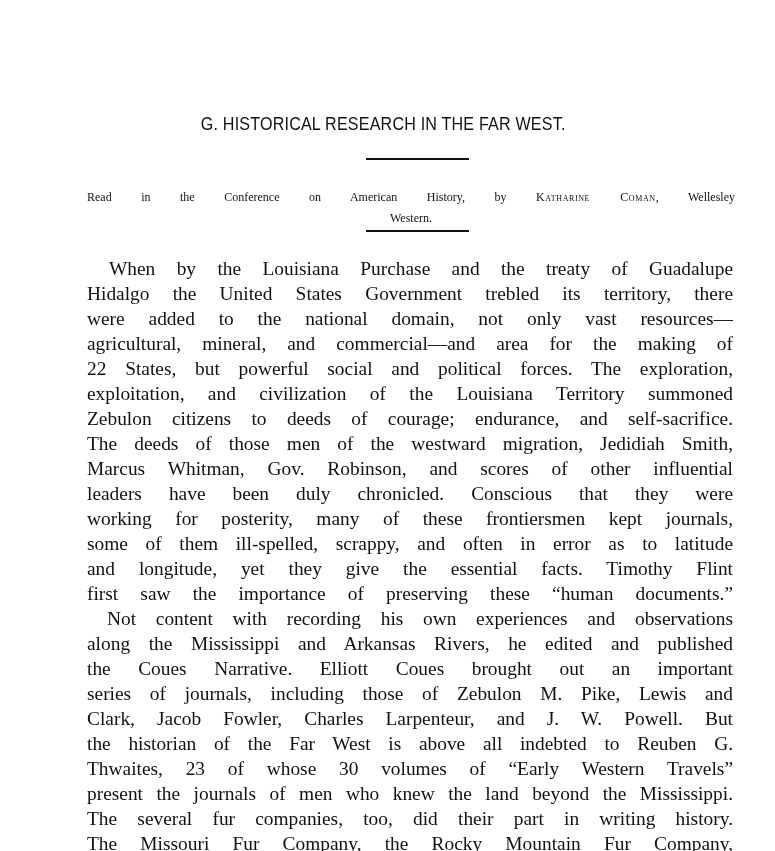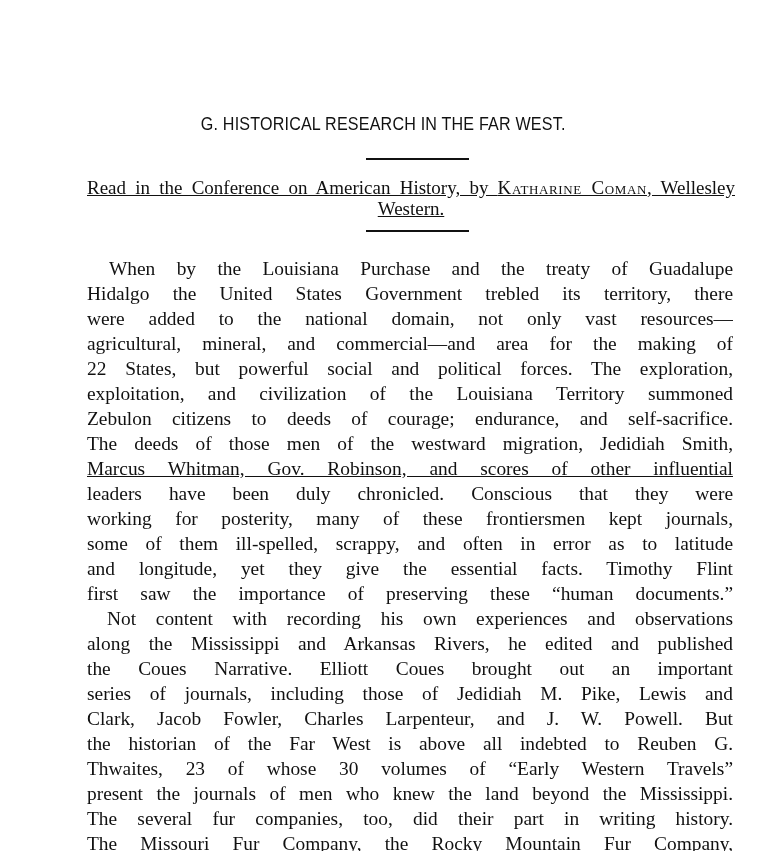--- a/index.html
+++ b/index.html
@@ -43,26 +43,25 @@
       width: 103px;
       height: 2px;
       background: #111111;
     }
     .rule.r1 { top: 158px; }
     .rule.r2 { top: 230px; }
     .byline {
       position: absolute;
       left: 87px;
       width: 648px;
-      top: 177px;
+      top: 187px;
       text-align: center;
       font-family: "Liberation Serif", "DejaVu Serif", serif;
-      font-size: 19px;
+      font-size: 12px;
       line-height: 21px;
-      text-decoration: underline;
     }
     .byline .line1 {
       display: block;
       text-align: justify;
       text-align-last: justify;
     }
     .byline .line2 {
       display: block;
       text-align: center;
     }
@@ -108,30 +107,30 @@
 
   <div class="body-text">
     <span class="ln first" style="white-space: normal;">When by the Louisiana Purchase and the treaty of Guadalupe</span>
     <span class="ln" style="white-space: normal;">Hidalgo the United States Government trebled its territory, there</span>
     <span class="ln" style="white-space: normal;">were added to the national domain, not only vast resources—</span>
     <span class="ln" style="white-space: normal;">agricultural, mineral, and commercial—and area for the making of</span>
     <span class="ln" style="white-space: normal;">22 States, but powerful social and political forces.  The exploration,</span>
     <span class="ln" style="white-space: normal;">exploitation, and civilization of the Louisiana Territory summoned</span>
     <span class="ln" style="white-space: normal;">Zebulon citizens to deeds of courage; endurance, and self-sacrifice.</span>
     <span class="ln" style="white-space: normal;">The deeds of those men of the westward migration, Jedidiah Smith,</span>
-    <span class="ln" style="white-space: normal; text-decoration: underline;">Marcus Whitman, Gov. Robinson, and scores of other influential</span>
+    <span class="ln" style="white-space: normal;">Marcus Whitman, Gov. Robinson, and scores of other influential</span>
     <span class="ln" style="white-space: normal;">leaders have been duly chronicled.  Conscious that they were</span>
     <span class="ln" style="white-space: normal;">working for posterity, many of these frontiersmen kept journals,</span>
     <span class="ln" style="white-space: normal;">some of them ill-spelled, scrappy, and often in error as to latitude</span>
     <span class="ln" style="white-space: normal;">and longitude, yet they give the essential facts.  Timothy Flint</span>
     <span class="ln" style="white-space: normal;">first saw the importance of preserving these “human documents.”</span>
     <span class="ln" style="white-space: normal; margin-left: 20px;">Not content with recording his own experiences and observations</span>
     <span class="ln" style="white-space: normal;">along the Mississippi and Arkansas Rivers, he edited and published</span>
     <span class="ln" style="white-space: normal;">the Coues Narrative.  Elliott Coues brought out an important</span>
-    <span class="ln" style="white-space: normal;">series of journals, including those of Jedidiah M. Pike, Lewis and</span>
+    <span class="ln" style="white-space: normal;">series of journals, including those of Zebulon M. Pike, Lewis and</span>
     <span class="ln" style="white-space: normal;">Clark, Jacob Fowler, Charles Larpenteur, and J. W. Powell.  But</span>
     <span class="ln" style="white-space: normal;">the historian of the Far West is above all indebted to Reuben G.</span>
     <span class="ln" style="white-space: normal;">Thwaites, 23 of whose 30 volumes of “Early Western Travels”</span>
     <span class="ln" style="white-space: normal;">present the journals of men who knew the land beyond the Mississippi.</span>
     <span class="ln" style="white-space: normal;">The several fur companies, too, did their part in writing history.</span>
     <span class="ln" style="white-space: normal;">The Missouri Fur Company, the Rocky Mountain Fur Company,</span>
   </div>
 
 </div>
 

